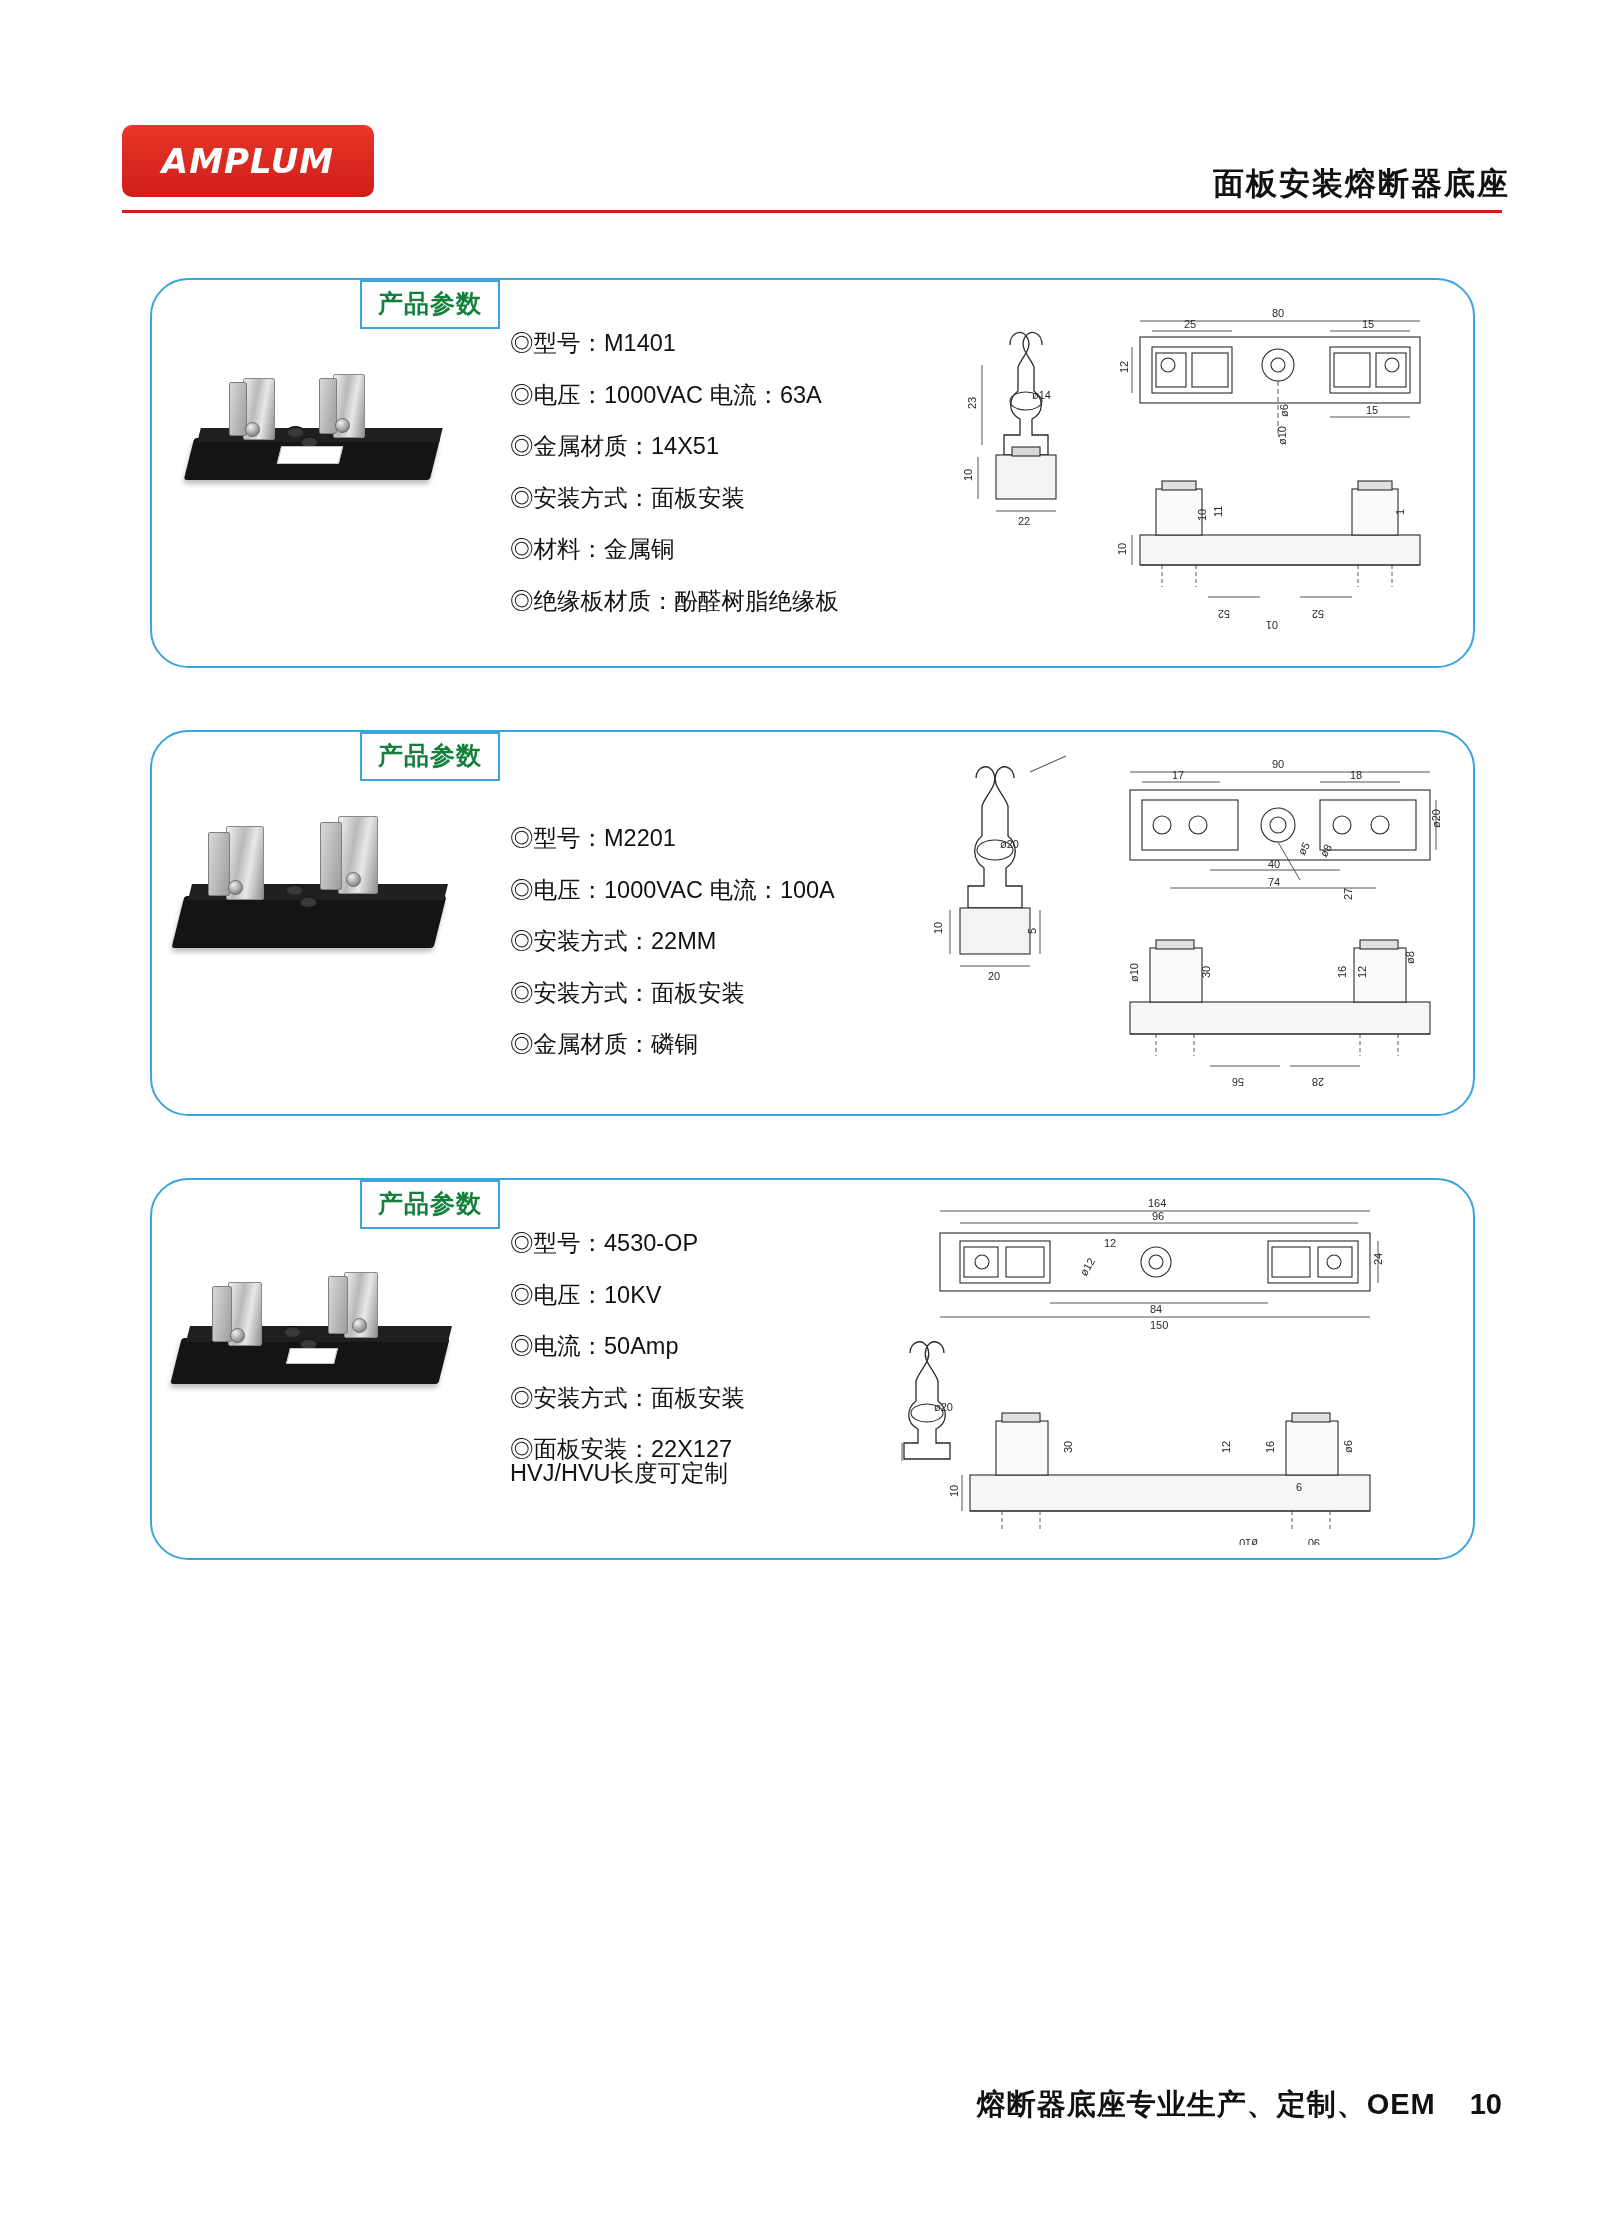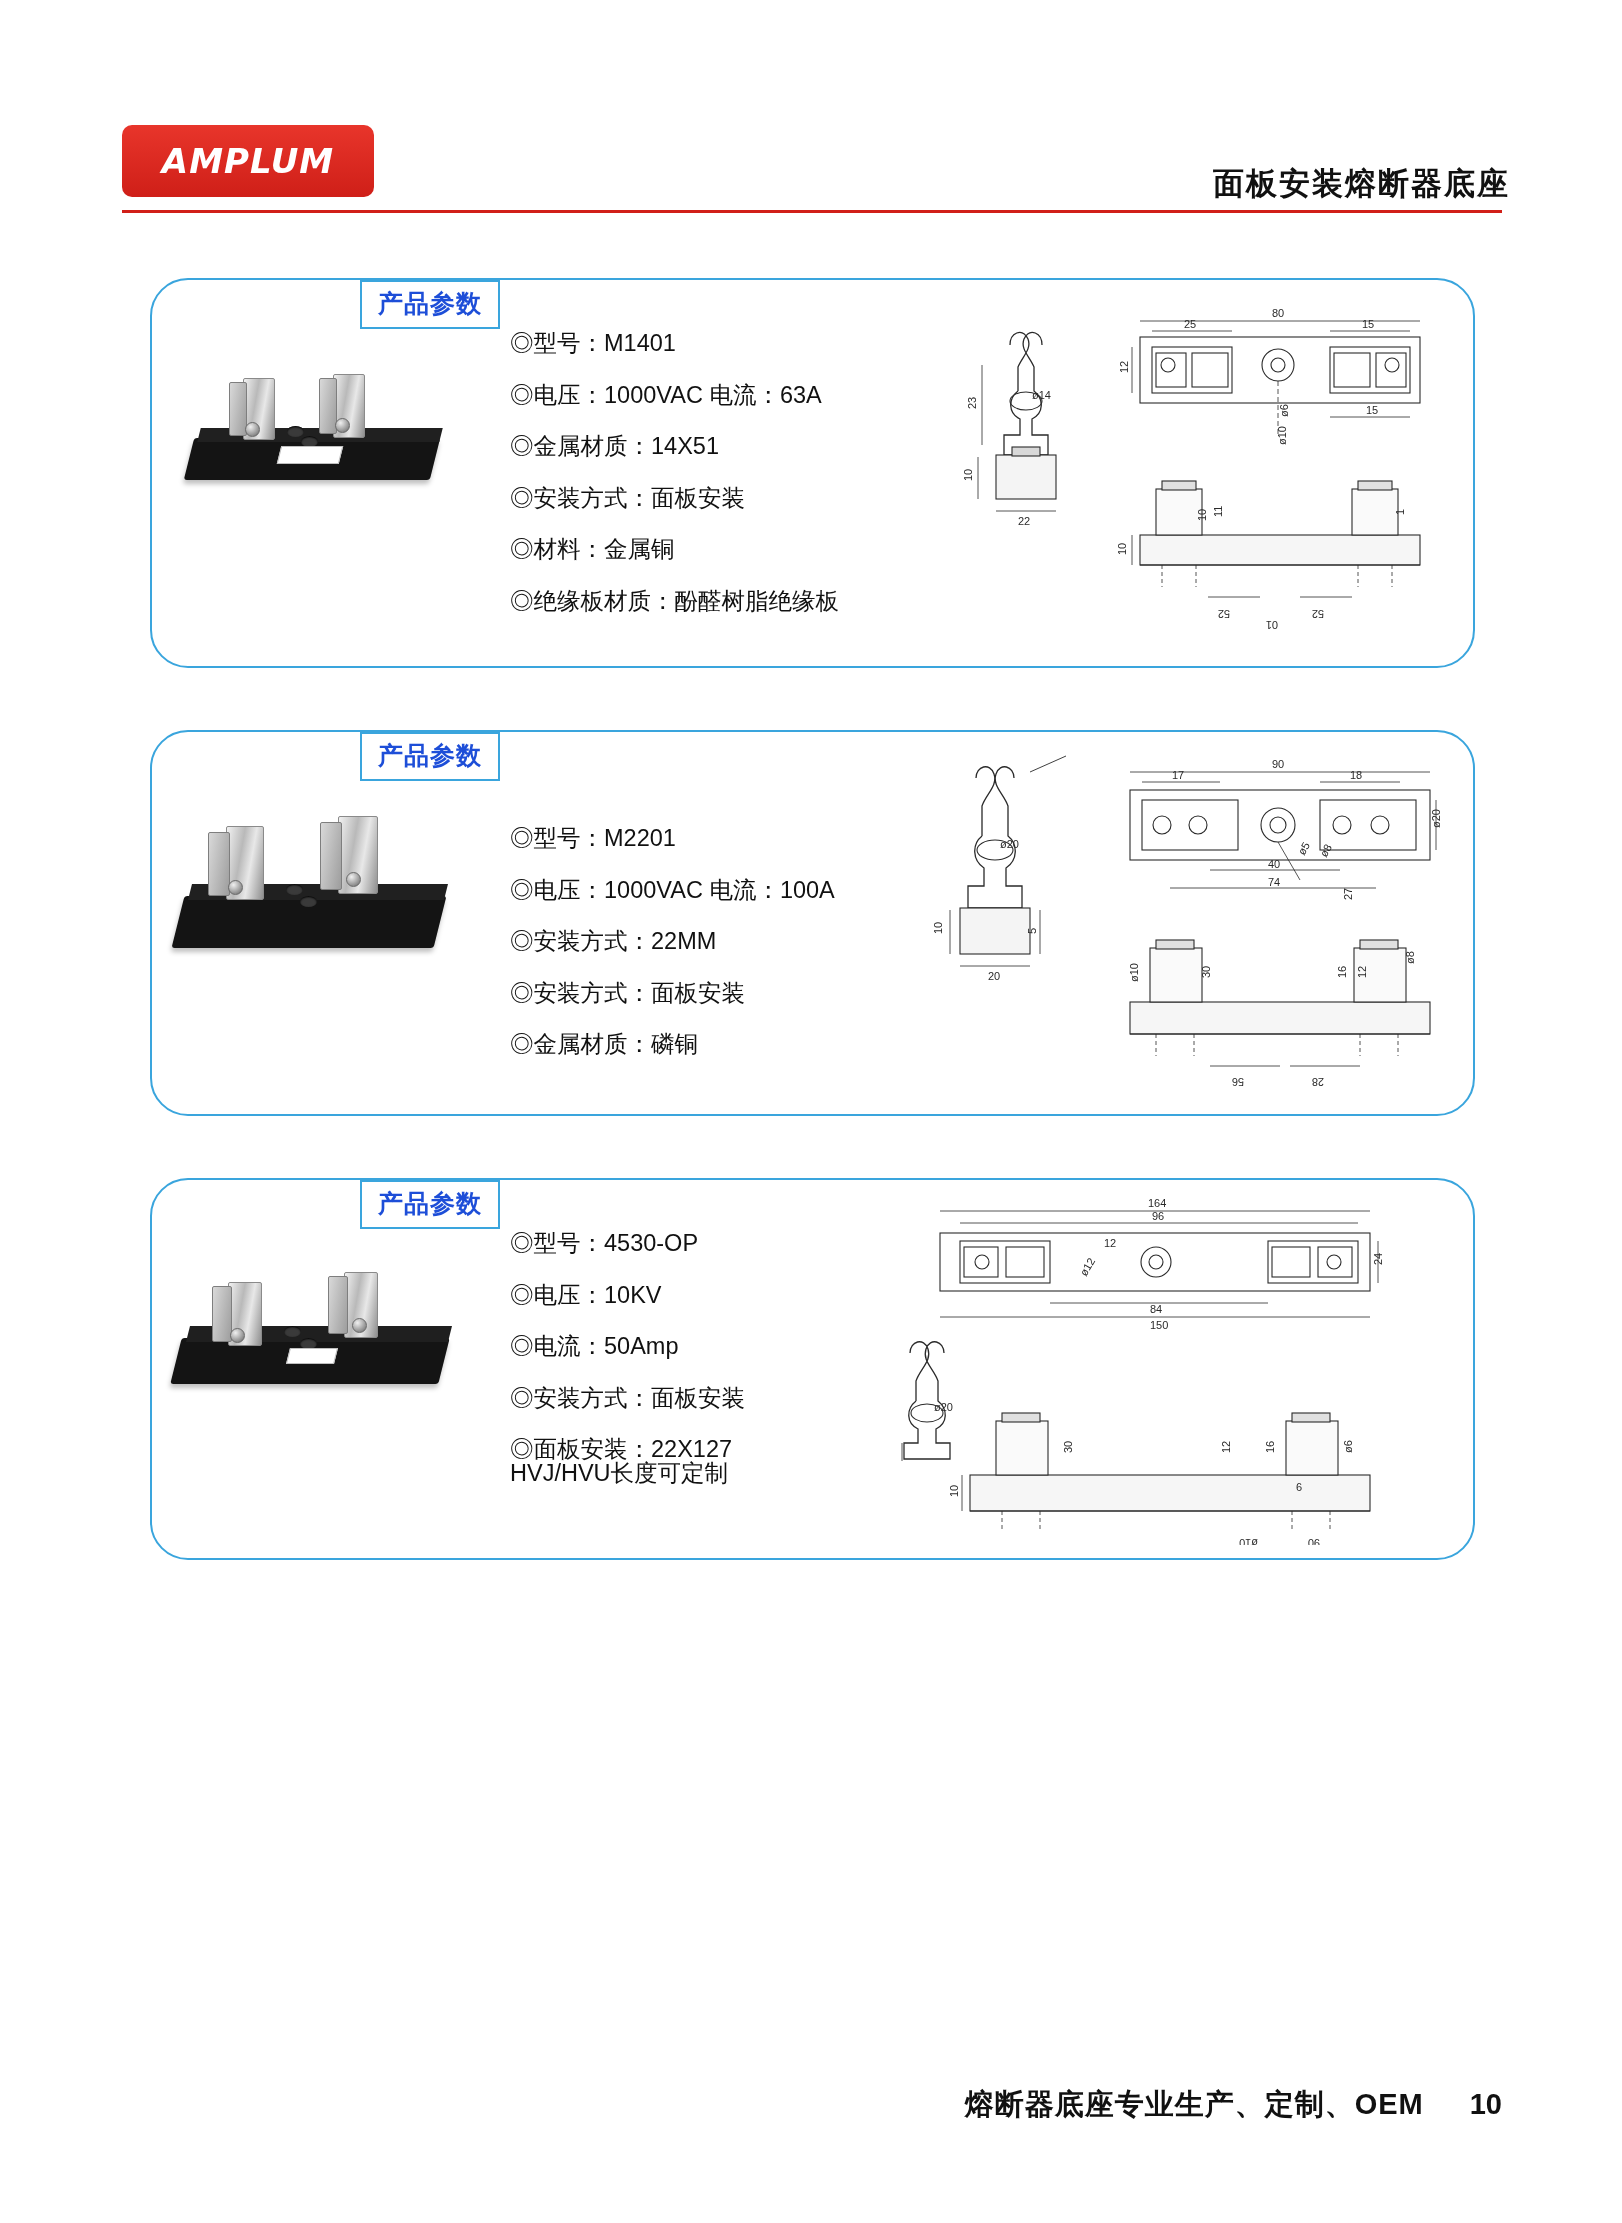--- a/index.html
+++ b/index.html
@@ -78,21 +78,21 @@
   #card-2 { top: 1178px; height: 382px; }
 
   .card-title {
     position: absolute;
     left: 360px;
     border: 2px solid #3aa5dd;
     background: #ffffff;
     padding: 5px 16px 7px 16px;
     font-size: 25px;
     font-weight: bold;
-    color: #1d4ed8;
+    color: #15803d;
     letter-spacing: 1px;
     white-space: nowrap;
   }
   #title-0 { top: 280px; }
   #title-1 { top: 732px; }
   #title-2 { top: 1180px; }
 
   .specs {
     position: absolute;
     left: 510px;
@@ -174,21 +174,21 @@
   #draw-1 { left: 880px; top: 752px;  width: 580px; height: 350px; }
   #draw-2 { left: 900px; top: 1185px; width: 560px; height: 360px; }
 
   
   .footer {
     position: absolute;
     right: 120px;
     top: 2085px;
     display: flex;
     align-items: baseline;
-    gap: 46px;
+    gap: 34px;
   }
   .footer-text {
     font-size: 29px;
     font-weight: bold;
     letter-spacing: 1px;
     color: #111111;
     white-space: nowrap;
   }
   .footer-page {
     font-size: 29px;

